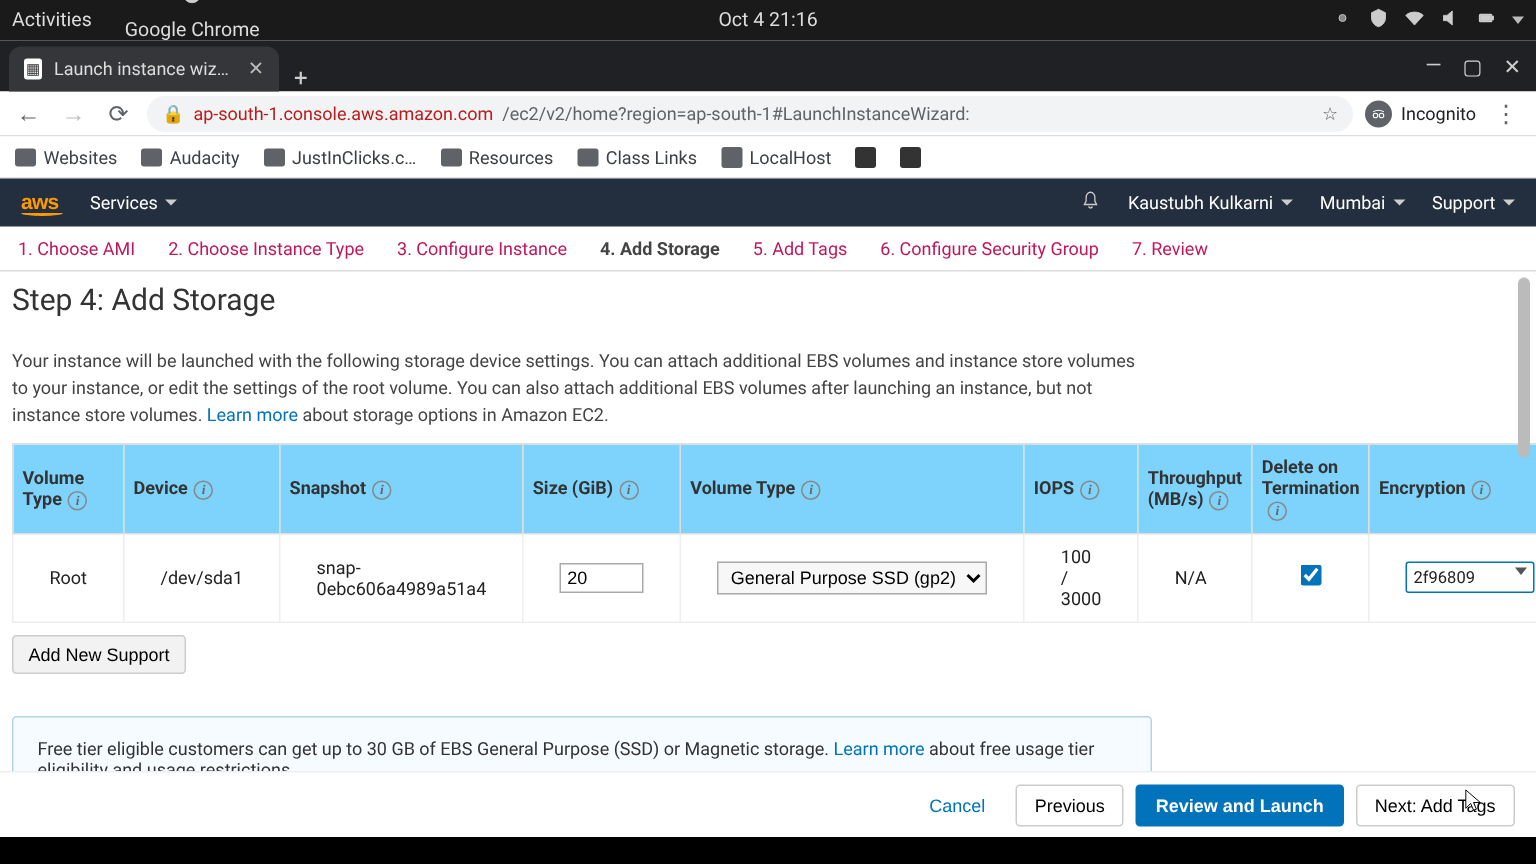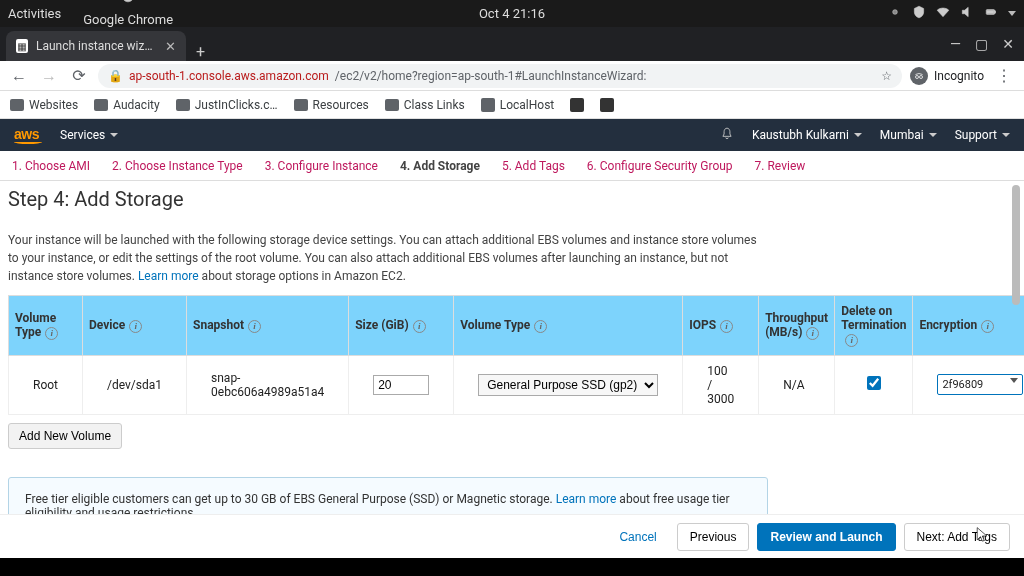--- a/index.html
+++ b/index.html
@@ -278,21 +278,21 @@
         <td>
           <div class="enc-select">
             <span style="white-space:nowrap;overflow:hidden;">2f9680950c3</span>
             <span class="enc-caret"></span>
           </div>
         </td>
       </tr>
     </tbody>
   </table>
 
-  <button class="add-vol">Add New Volume</button>
+  <button class="add-vol">Add New Support</button>
 
   <div class="free-tier">
     <span>Free tier eligible customers can get up to 30 GB of EBS General Purpose (SSD) or Magnetic storage. </span><a href="#">Learn more</a><span> about free usage tier eligibility and usage restrictions.</span>
   </div>
 </div>
 <div class="scroll-indicator">
   <div class="thumb"></div>
   <div class="scroll-arrow-bot"></div>
 </div>
 </div>

